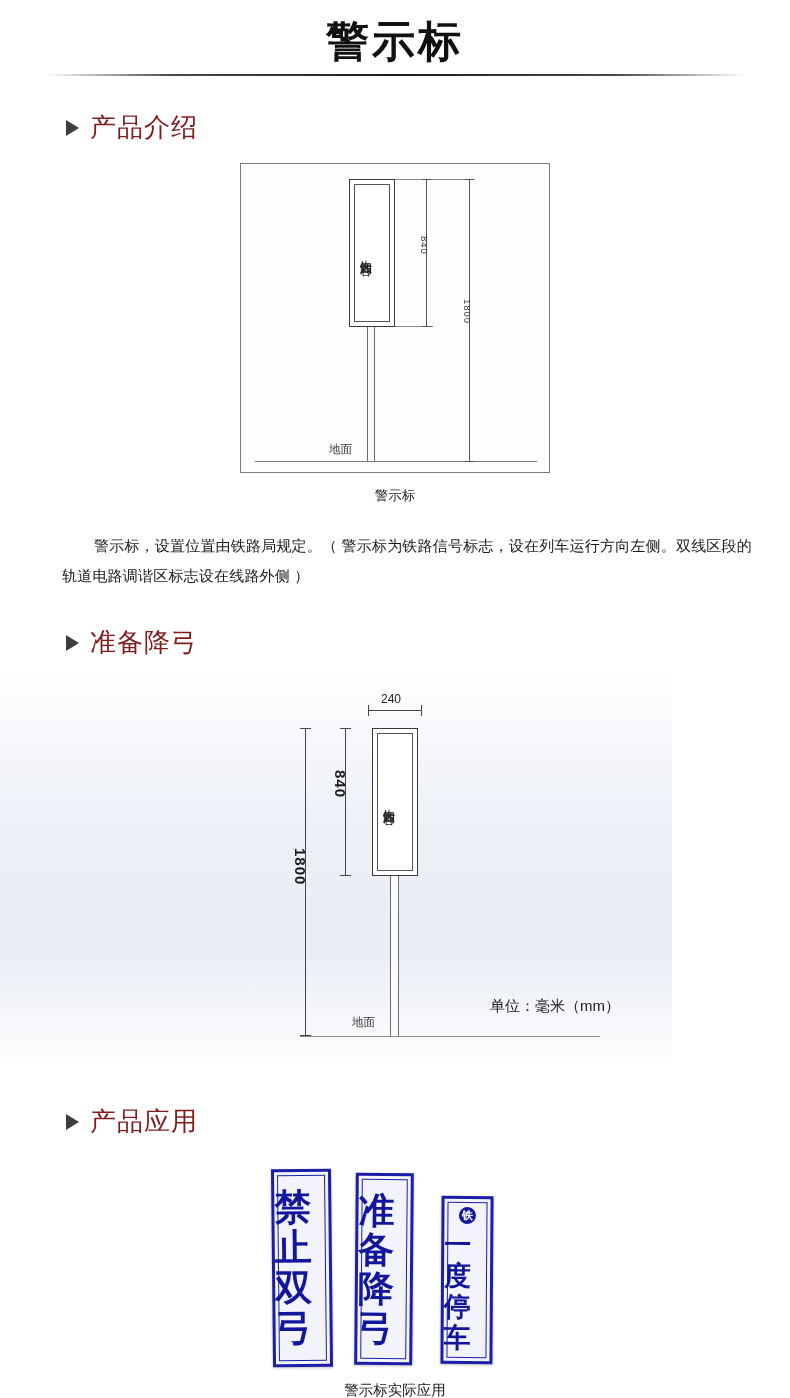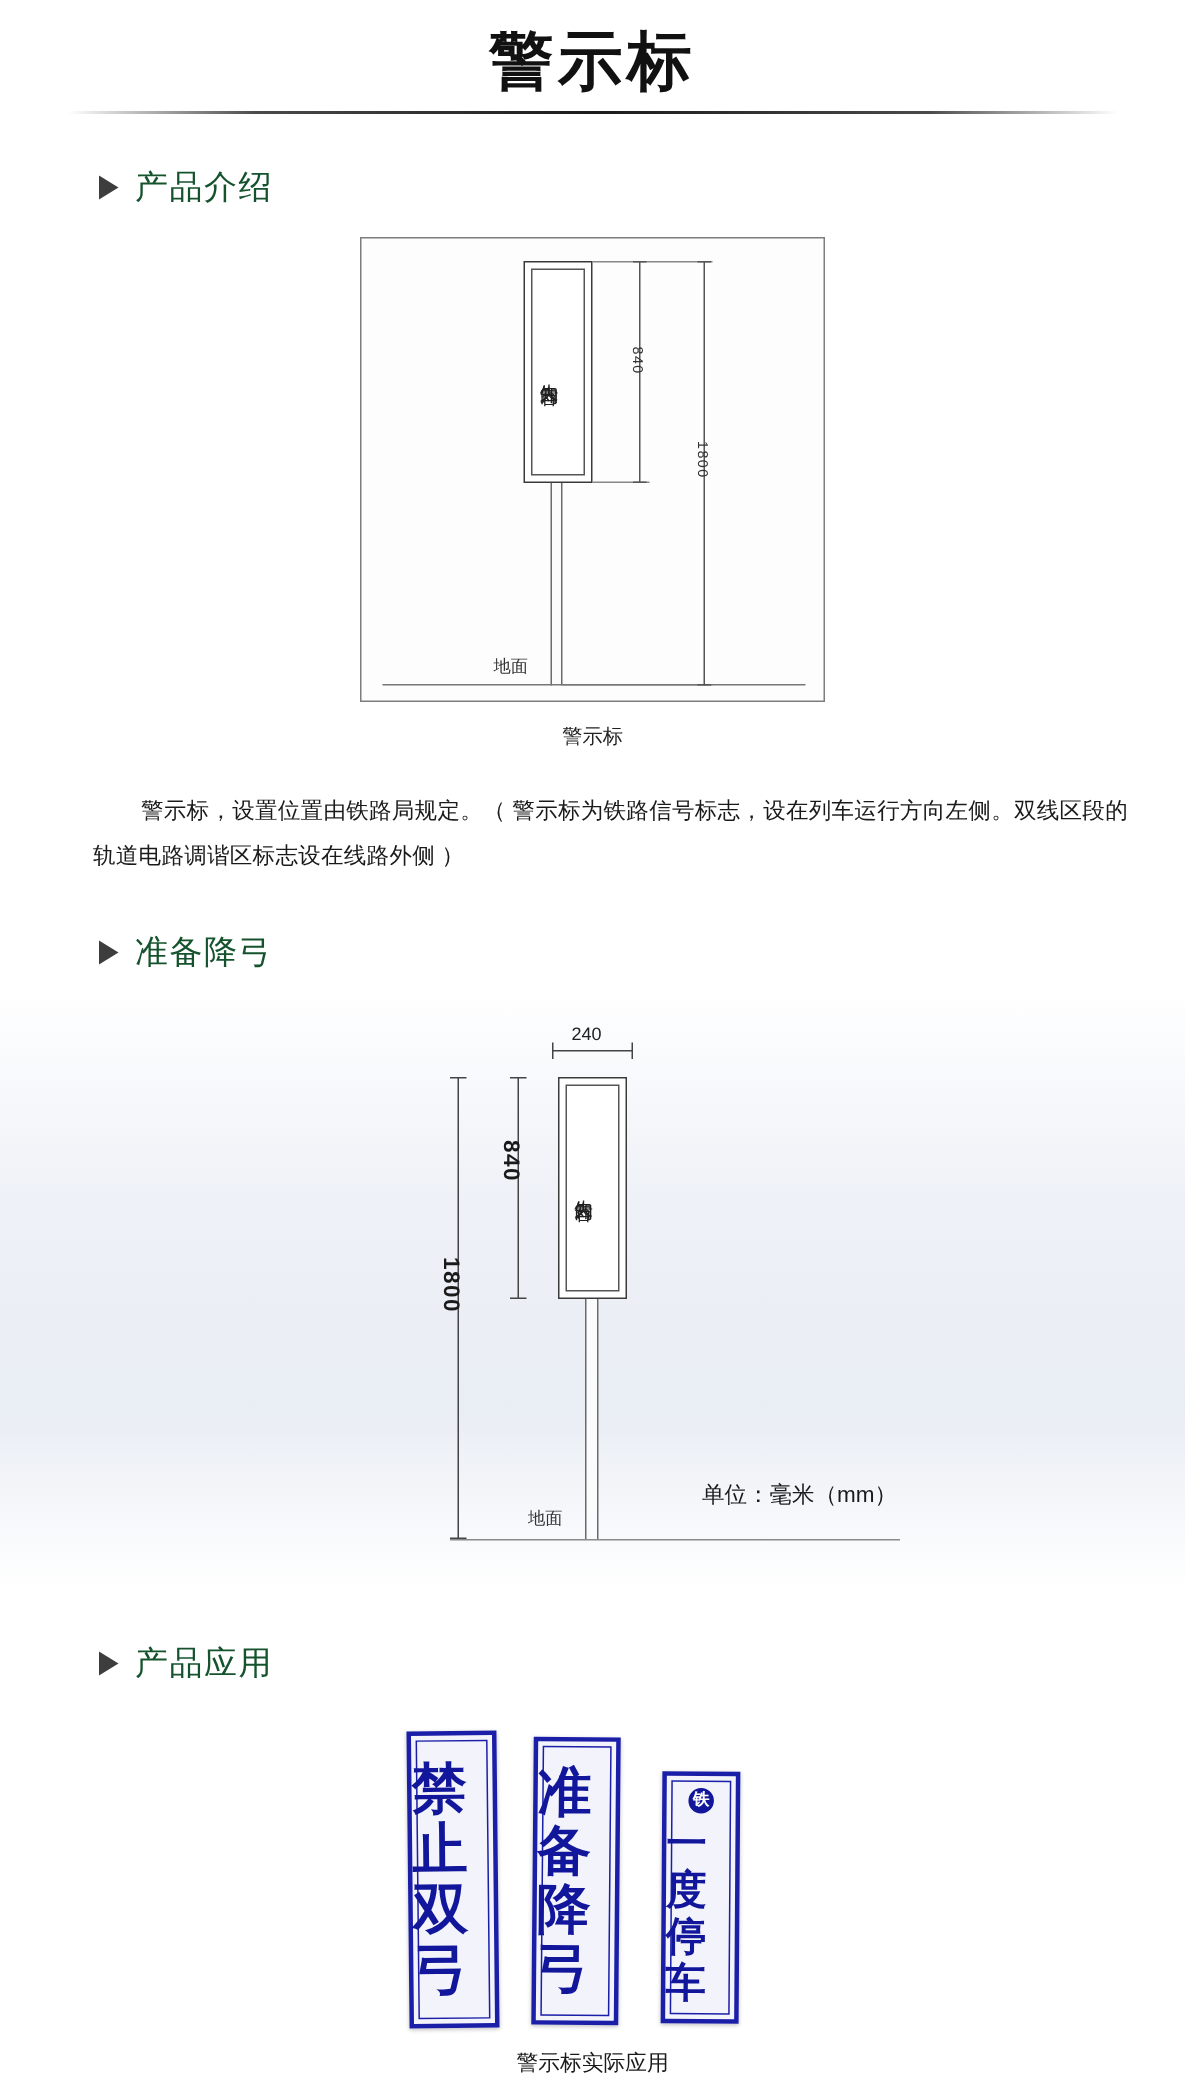--- a/index.html
+++ b/index.html
@@ -57,22 +57,22 @@
     margin: 34px 0 0 66px;
   }
   .tri-icon {
     width: 0; height: 0;
     border-left: 13px solid #3d3d3d;
     border-top: 8px solid transparent;
     border-bottom: 8px solid transparent;
     display: block;
   }
   .section-title {
-    font-size: 22px;
-    color: #14532d;
+    font-size: 26px;
+    color: #7f1d1d;
     letter-spacing: 1px;
     text-align: right;
   }
 
   
   .fig1-wrap {
     margin: 18px auto 0;
     width: 310px;
     position: relative;
   }
@@ -197,21 +197,21 @@
     font-size: 15px;
     line-height: 30px;
     color: #1a1a1a;
     text-indent: 32px;
     letter-spacing: 0.2px;
   }
 
   
   .fig2-wrap {
     margin: 10px 16px 0 0;
-    width: 790px;
+    width: 672px;
     height: 400px;
     position: relative;
     background: linear-gradient(to bottom, #ffffff 0%, #eef1f7 35%, #e9edf4 70%, #ffffff 100%);
   }
   .f2-plate {
     position: absolute;
     left: 372px; top: 58px;
     width: 46px; height: 148px;
     border: 1.6px solid #3a3a3a;
     background: #fff;
@@ -297,21 +297,21 @@
   .f2-dim1800::before { top: 0; }
   .f2-dim1800::after { top: 307px; }
   .f2-dim1800-lbl {
     position: absolute;
     left: 292px; top: 178px;
     font-size: 15px; font-weight: bold; color: #1a1a1a;
     writing-mode: vertical-rl; letter-spacing: 1px;
   }
   .f2-unit {
     position: absolute;
-    left: 468px; top: 327px;
+    left: 490px; top: 327px;
     font-size: 15px; color: #1a1a1a;
   }
 
   
   .fig3-wrap {
     margin: 20px auto 0;
     width: 790px;
     position: relative;
     height: 250px;
   }

